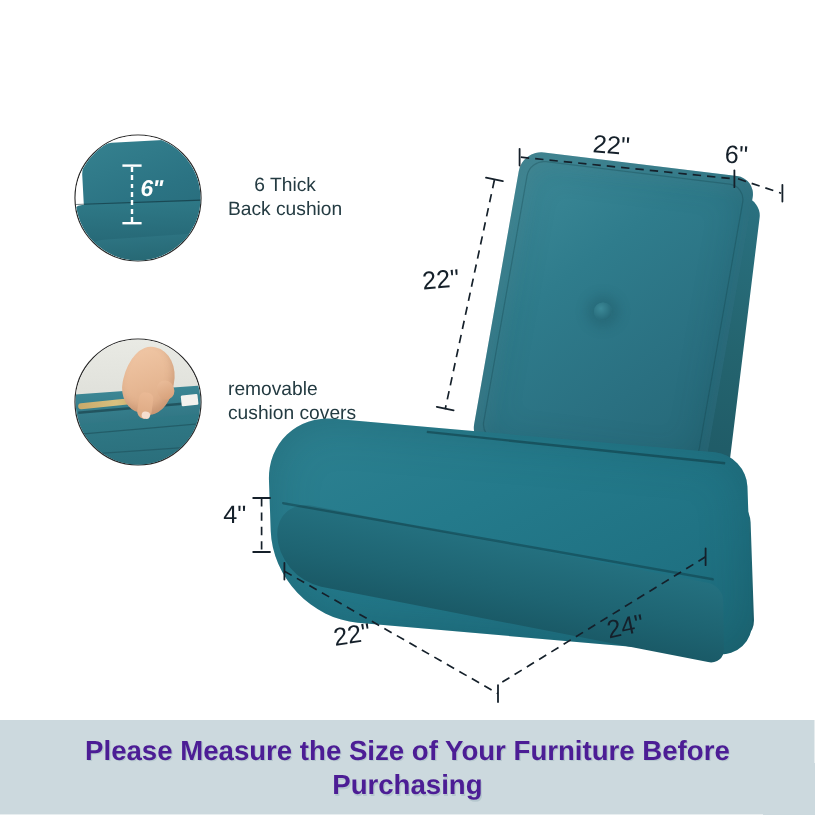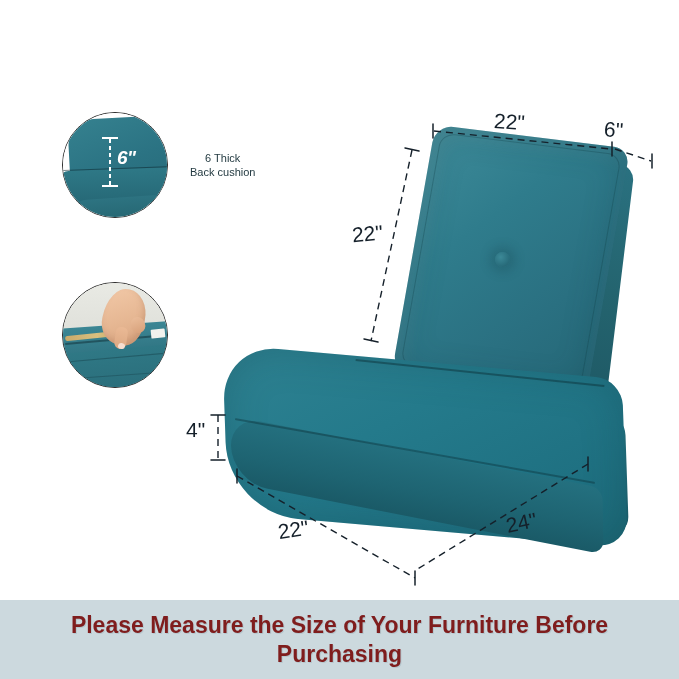--- a/index.html
+++ b/index.html
@@ -21,21 +21,21 @@
   }
   .band-top{top:0;height:88px;}
   .band-bottom{top:600px;height:79px;}
 
   .title{
     font-size:41px;font-weight:bold;color:#2b5f6e;
     letter-spacing:-0.5px;line-height:1;
     text-shadow:1px 1px 0 rgba(120,150,160,.35);
   }
   .footer-text{
-    font-size:23px;font-weight:bold;color:#7f1d1d;
+    font-size:23px;font-weight:bold;color:#4c1d95;
     line-height:1.22;padding:0 26px;
     text-shadow:1px 1px 0 rgba(130,160,170,.30);
   }
 
   
   .feature{position:absolute;display:flex;align-items:center;}
   .feature-1{left:62px;top:112px;}
   .feature-2{left:62px;top:282px;}
 
   .circle{
@@ -132,21 +132,21 @@
   .c2-nail{
     position:absolute;left:55px;top:60px;width:7px;height:6px;
     background:#f6ded0;border-radius:3px;transform:rotate(10deg);
   }
   .c2-tag{
     position:absolute;left:88px;top:46px;width:14px;height:9px;
     background:#f2f2ee;transform:rotate(-6deg);border-radius:1px;
   }
 
   .feature-text{
-    margin-left:22px;color:#243b42;font-size:11px;line-height:1.28;
+    margin-left:22px;color:#243b42;font-size:16px;line-height:1.28;
     white-space:pre-line;font-weight:normal;
   }
   .feature-1 .feature-text{text-align:center;}
   .feature-2 .feature-text{text-align:left;}
 
   
   .illus{position:absolute;left:195px;top:100px;width:484px;height:500px;}
 
   
   .back-cushion{
@@ -251,20 +251,22 @@
       <div class="c2-zip"></div>
       <div class="c2-zipline"></div>
       <div class="c2-seam1"></div>
       <div class="c2-seam2"></div>
       <div class="c2-tag"></div>
       <div class="c2-hand"></div>
       <div class="c2-thumb"></div>
       <div class="c2-finger"></div>
       <div class="c2-nail"></div>
     </div>
+    <div class="feature-text">removable
+cushion covers</div>
   </div>
 
   <div class="illus">
     <div class="back-side"></div>
     <div class="back-cushion"></div>
     <div class="tuft"></div>
     <div class="seat-right"></div>
     <div class="seat-top"></div>
     <div class="seat-front"></div>
     <div class="seat-piping"></div>

